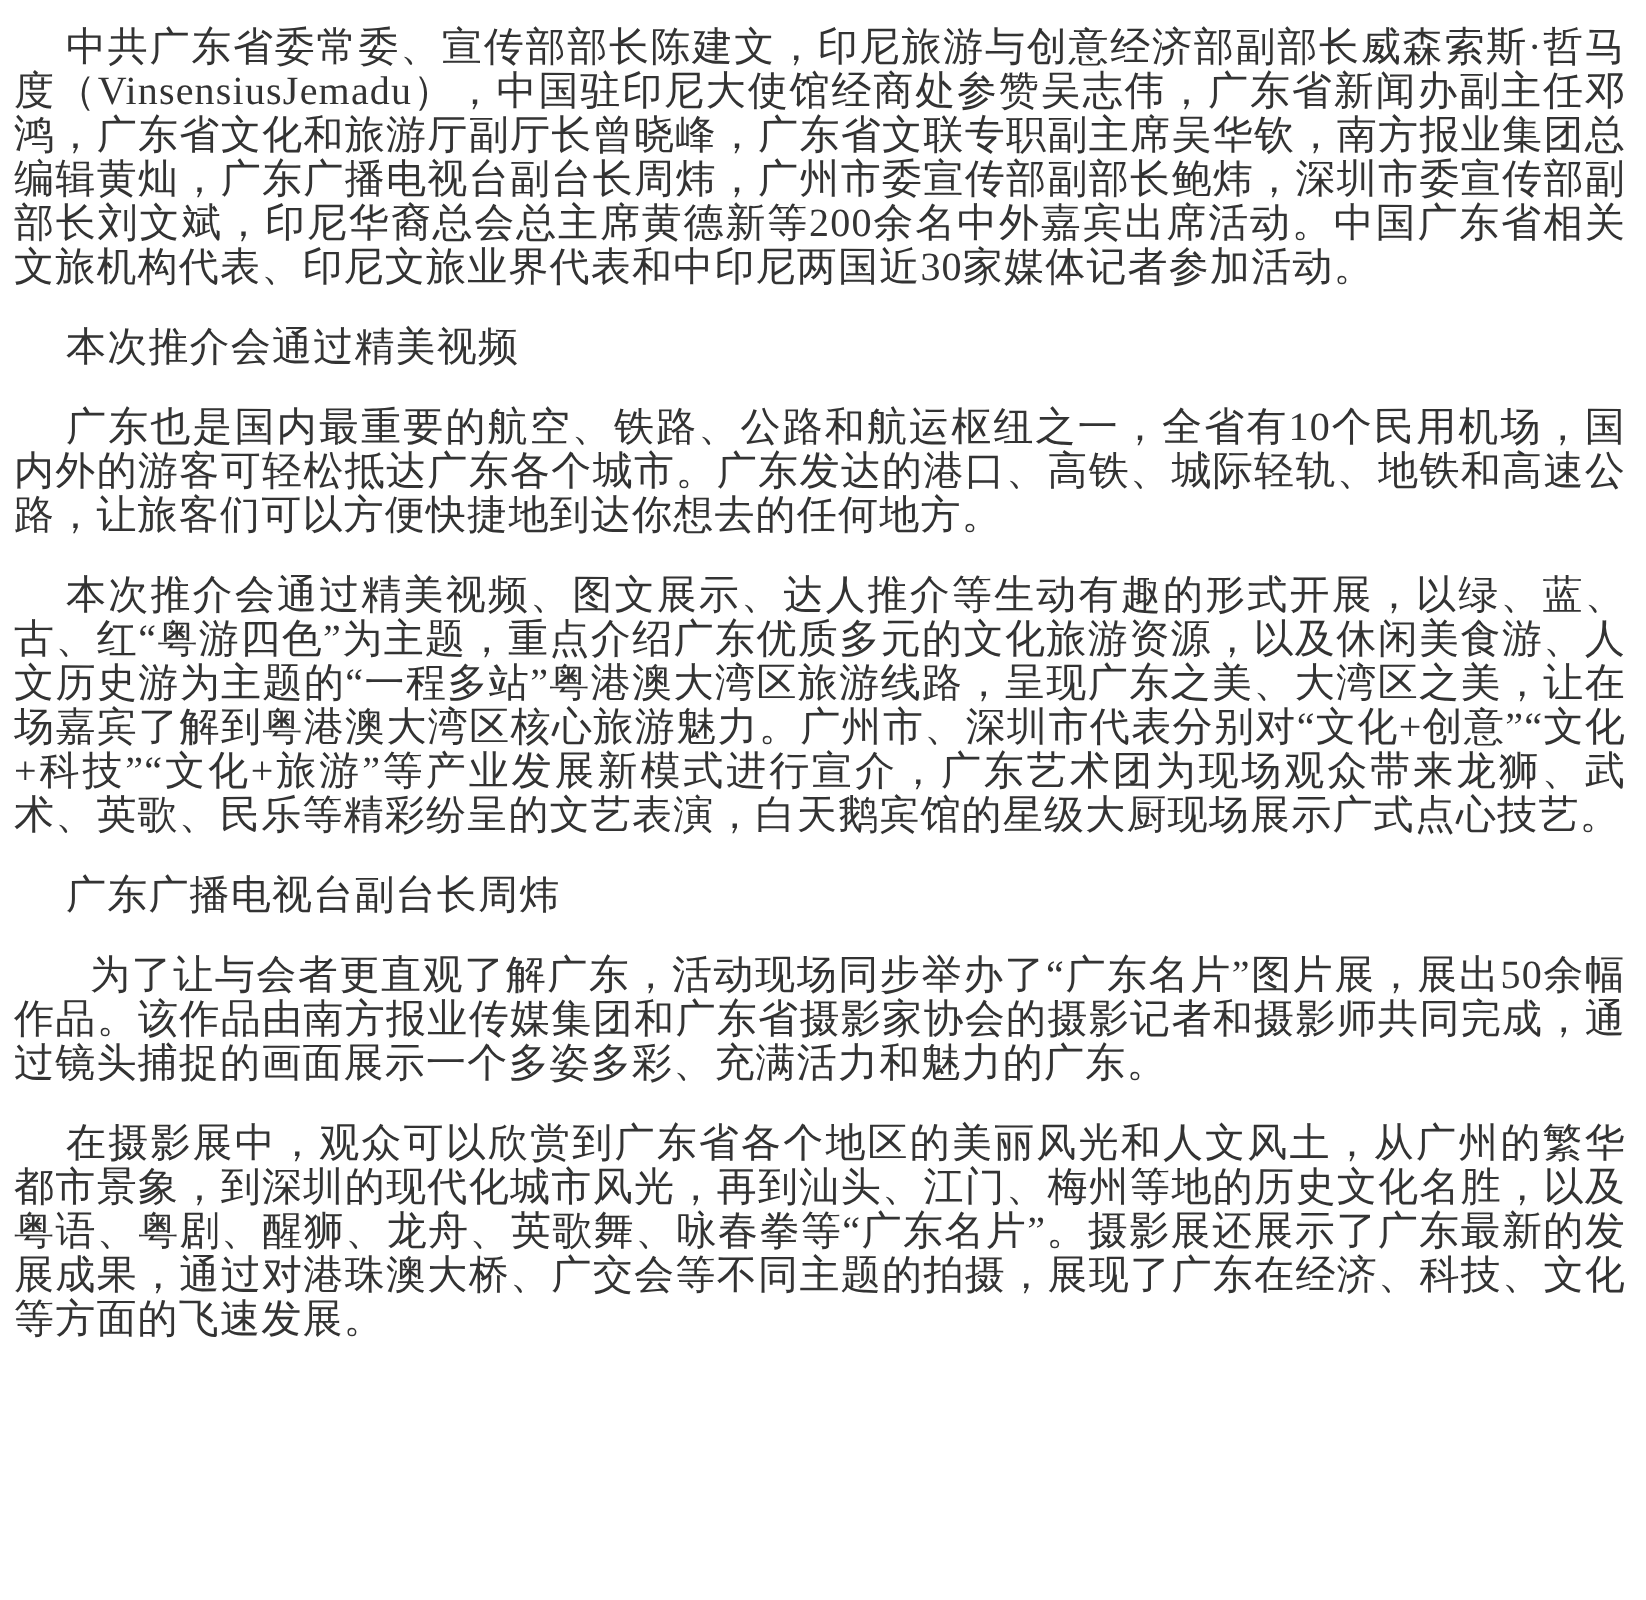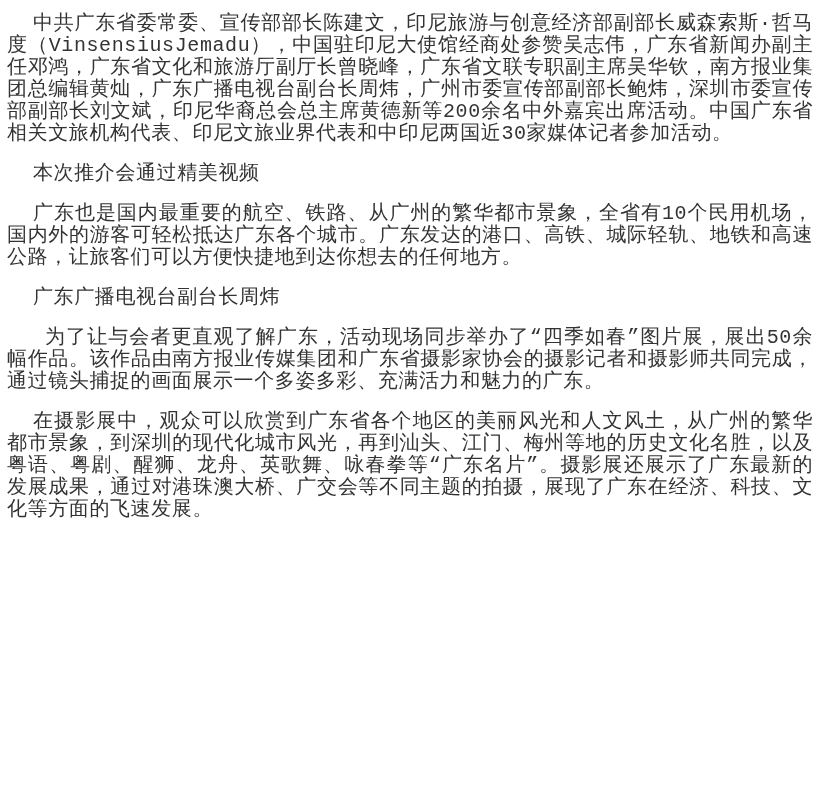--- a/index.html
+++ b/index.html
@@ -10,21 +10,21 @@
   body {
     width: 823px;
     height: 800px;
     overflow: hidden;
   }
   .article {
     box-sizing: border-box;
     width: 823px;
     padding: 13px 10px 0 7px;
     color: #333333;
-    font-family: Liberation Mono, monospace;
+    font-family: Liberation Serif, serif;
     font-size: 20px;
     line-height: 22px;
     letter-spacing: 0.03em;
     text-align: justify;
     text-justify: inter-character;
     word-break: break-all;
   }
   .article p {
     margin: 0 0 18px 0;
   }
@@ -37,17 +37,18 @@
     text-indent: 26px;
     font-weight: normal; 
   }
 </style>
 </head>
 <body>
 
 <div class="article" id="article-body">
     <p class="indent-small">中共广东省委常委、宣传部部长陈建文，印尼旅游与创意经济部副部长威森索斯·哲马度（VinsensiusJemadu），中国驻印尼大使馆经商处参赞吴志伟，广东省新闻办副主任邓鸿，广东省文化和旅游厅副厅长曾晓峰，广东省文联专职副主席吴华钦，南方报业集团总编辑黄灿，广东广播电视台副台长周炜，广州市委宣传部副部长鲍炜，深圳市委宣传部副部长刘文斌，印尼华裔总会总主席黄德新等200余名中外嘉宾出席活动。中国广东省相关文旅机构代表、印尼文旅业界代表和中印尼两国近30家媒体记者参加活动。</p>
     <p class="section-heading indent-small">本次推介会通过精美视频</p>
-    <p class="indent-small">广东也是国内最重要的航空、铁路、从广州的繁华都市景象，全省有10个民用机场，国内外的游客可轻松抵达广东各个城市。广东发达的港口、高铁、城际轻轨、地铁和高速公路，让旅客们可以方便快捷地到达你想去的任何地方。</p>
+    <p class="indent-small">广东也是国内最重要的航空、铁路、公路和航运枢纽之一，全省有10个民用机场，国内外的游客可轻松抵达广东各个城市。广东发达的港口、高铁、城际轻轨、地铁和高速公路，让旅客们可以方便快捷地到达你想去的任何地方。</p>
+    <p class="indent-small">本次推介会通过精美视频、图文展示、达人推介等生动有趣的形式开展，以绿、蓝、古、红“粤游四色”为主题，重点介绍广东优质多元的文化旅游资源，以及休闲美食游、人文历史游为主题的“一程多站”粤港澳大湾区旅游线路，呈现广东之美、大湾区之美，让在场嘉宾了解到粤港澳大湾区核心旅游魅力。广州市、深圳市代表分别对“文化+创意”“文化+科技”“文化+旅游”等产业发展新模式进行宣介，广东艺术团为现场观众带来龙狮、武术、英歌、民乐等精彩纷呈的文艺表演，白天鹅宾馆的星级大厨现场展示广式点心技艺。</p>
     <p class="section-heading indent-small">广东广播电视台副台长周炜</p>
-    <p class="indent-large">为了让与会者更直观了解广东，活动现场同步举办了“四季如春”图片展，展出50余幅作品。该作品由南方报业传媒集团和广东省摄影家协会的摄影记者和摄影师共同完成，通过镜头捕捉的画面展示一个多姿多彩、充满活力和魅力的广东。</p>
+    <p class="indent-large">为了让与会者更直观了解广东，活动现场同步举办了“广东名片”图片展，展出50余幅作品。该作品由南方报业传媒集团和广东省摄影家协会的摄影记者和摄影师共同完成，通过镜头捕捉的画面展示一个多姿多彩、充满活力和魅力的广东。</p>
     <p class="indent-small">在摄影展中，观众可以欣赏到广东省各个地区的美丽风光和人文风土，从广州的繁华都市景象，到深圳的现代化城市风光，再到汕头、江门、梅州等地的历史文化名胜，以及粤语、粤剧、醒狮、龙舟、英歌舞、咏春拳等“广东名片”。摄影展还展示了广东最新的发展成果，通过对港珠澳大桥、广交会等不同主题的拍摄，展现了广东在经济、科技、文化等方面的飞速发展。</p>
   </div>
 
 </body></html>

